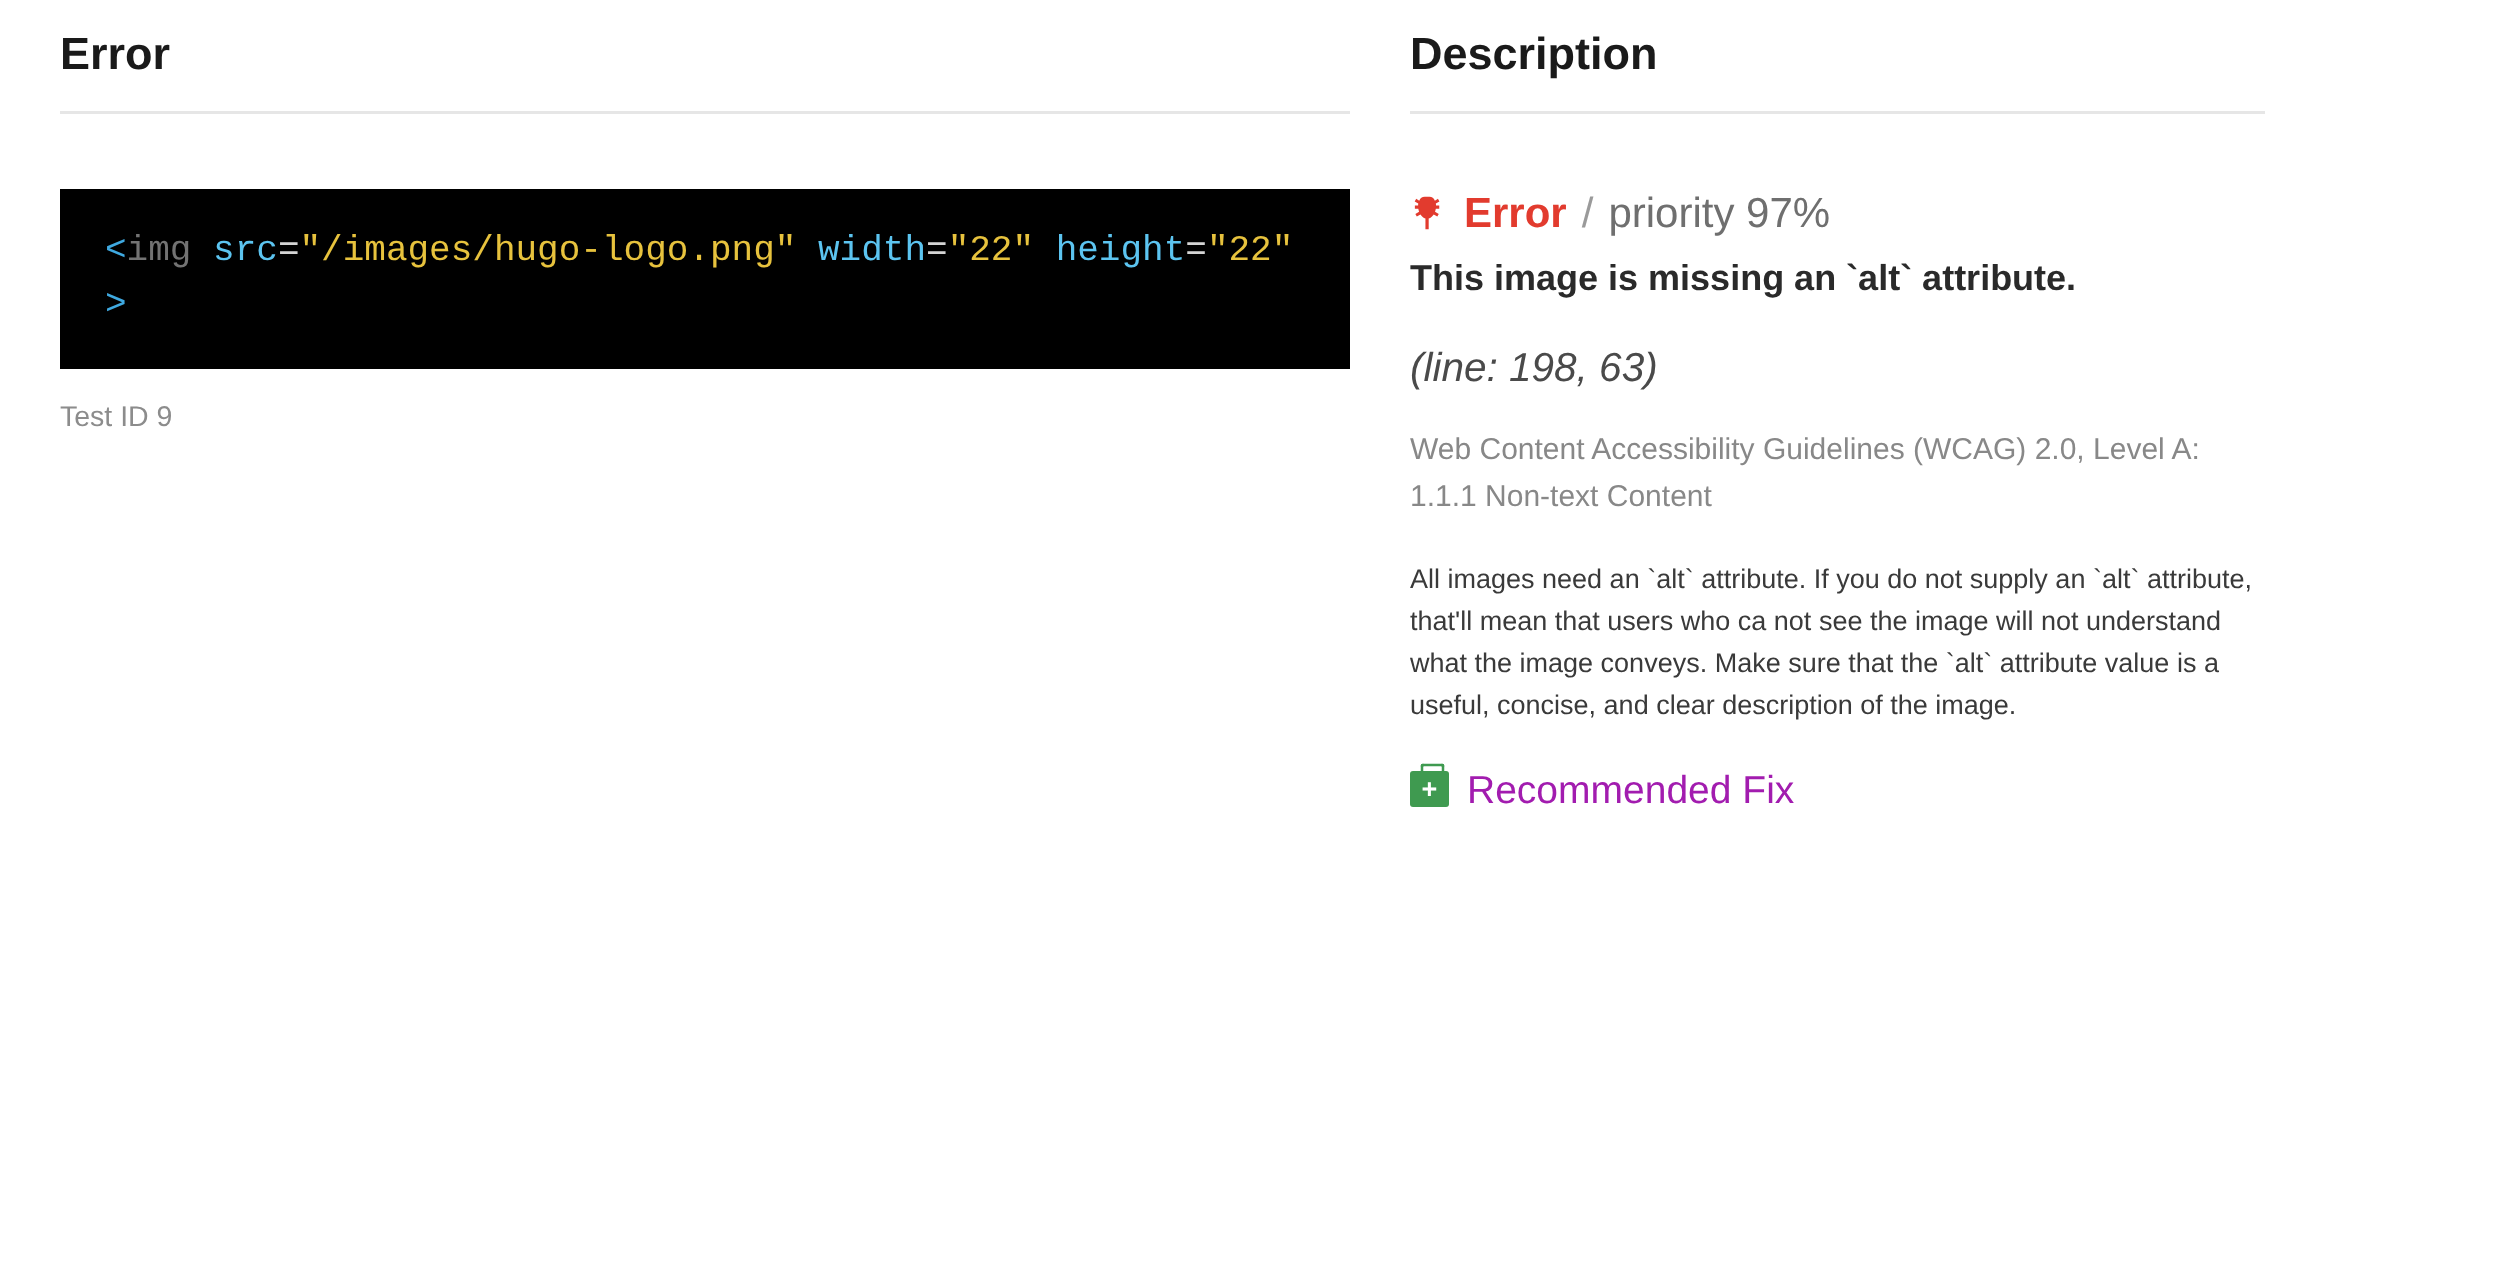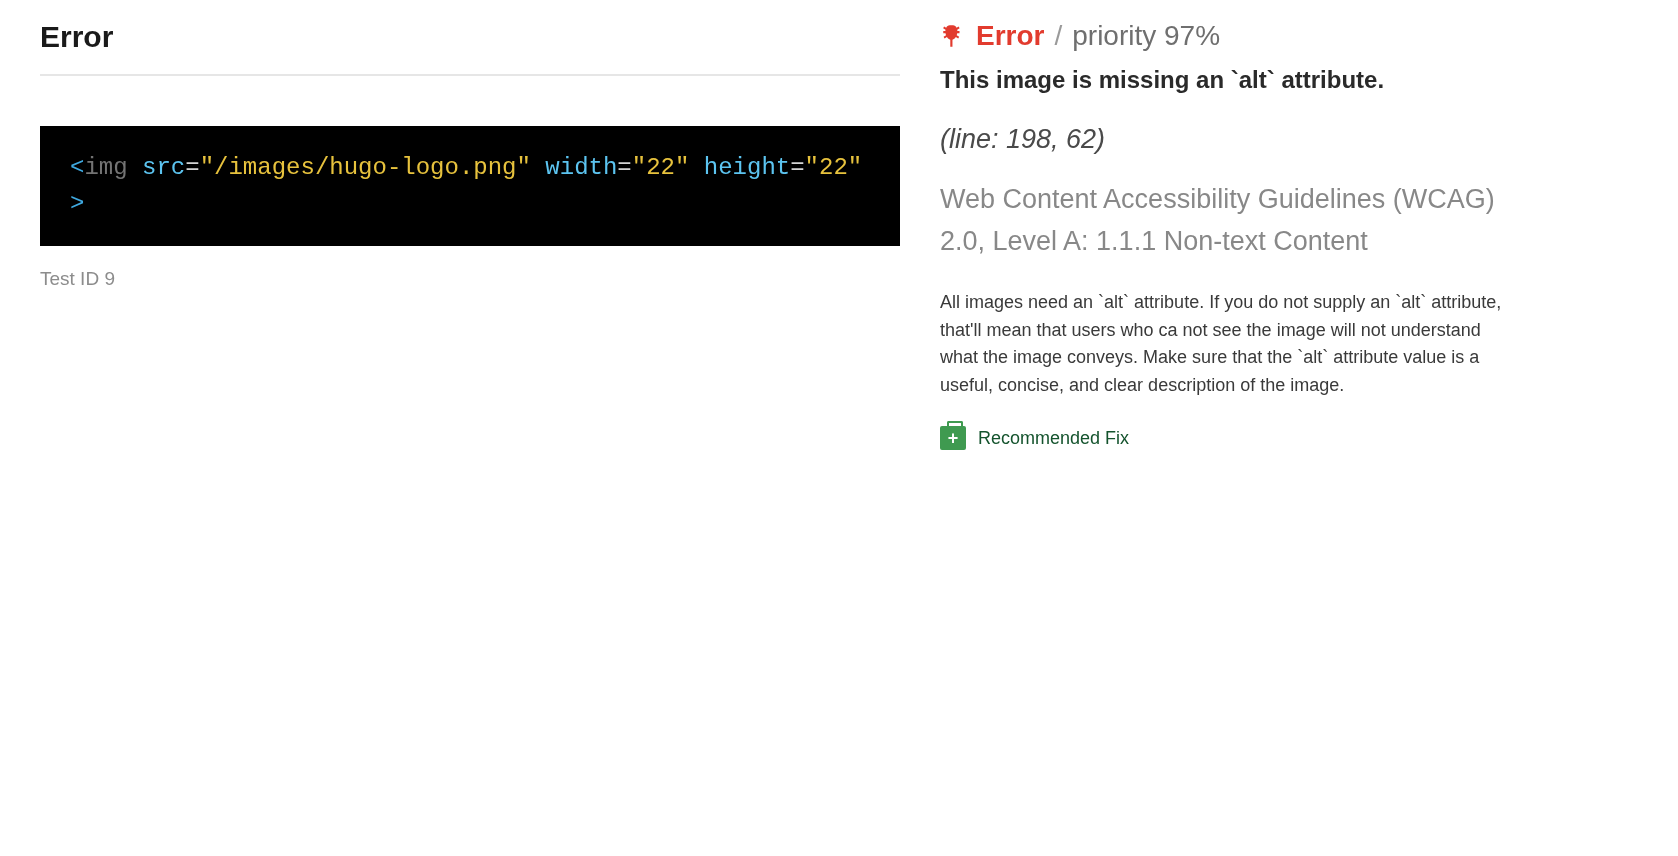--- a/index.html
+++ b/index.html
@@ -70,39 +70,39 @@
     line-height: 1.5;
     margin-bottom: 26px;
   }
   .line-info {
     font-style: italic;
     font-size: 27px;
     color: #4a4a4a;
     margin-bottom: 24px;
   }
   .wcag {
-    font-size: 27px;
+    font-size: 20px;
     color: #888;
     line-height: 1.55;
     margin-bottom: 26px;
   }
   .explain {
     font-size: 18px;
     color: #3a3a3a;
     line-height: 1.55;
     margin-bottom: 26px;
   }
   .fix-line {
     display: flex;
     align-items: center;
     gap: 12px;
   }
   .fix-link {
-    color: #14532d;
-    font-size: 18px;
+    color: #a21caf;
+    font-size: 26px;
     text-decoration: none;
     cursor: pointer;
   }
   .medkit {
     width: 26px;
     height: 24px;
     background: #3f9a50;
     position: relative;
     display: inline-block;
     border-radius: 2px;
@@ -135,35 +135,36 @@
 <div class="columns">
   <div class="col-left">
     <div class="col-header">Error</div>
 
     <div class="code-block"><span class="tok-angle">&lt;</span><span class="tok-tag">img</span><span> </span><span class="tok-attr">src</span><span class="tok-eq">=</span><span class="tok-str">"/images/hugo-logo.png"</span><span> </span><span class="tok-attr">width</span><span class="tok-eq">=</span><span class="tok-str">"22"</span><span> </span><span class="tok-attr">height</span><span class="tok-eq">=</span><span class="tok-str">"22"</span><span class="tok-angle"> &gt;</span></div>
 
     <div class="test-id">Test ID 9</div>
   </div>
 
   <div class="col-right">
+    <div class="col-header">Description</div>
 
     <div class="status-line">
       <span class="bug-icon">
         <svg width="26" height="26" viewBox="0 0 24 24" fill="currentColor">
           <path d="M12 2c1.5 0 2.8 1 3.3 2.4l1.9-1.1.9 1.6-2.2 1.3c.1.4.1.8.1 1.2h2v2h-2.1c-.1.7-.3 1.3-.5 1.9l2.3 1.3-.9 1.6-2.2-1.3c-.8 1.2-1.9 2.1-3.1 2.5V22h-2v-6.6c-1.2-.4-2.3-1.3-3.1-2.5l-2.2 1.3-.9-1.6 2.3-1.3c-.2-.6-.4-1.2-.5-1.9H3v-2h2c0-.4 0-.8.1-1.2L2.9 4.9l.9-1.6 1.9 1.1C6.2 3 7.5 2 9 2h3z"></path>
         </svg>
       </span>
       <span class="status-error">Error</span>
       <span class="status-sep">/</span>
       <span class="status-priority">priority 97%</span>
     </div>
 
     <div class="error-title">This image is missing an `alt` attribute.</div>
 
-    <div class="line-info">(line: 198, 62)</div>
+    <div class="line-info">(line: 198, 63)</div>
 
     <div class="wcag">Web Content Accessibility Guidelines (WCAG) 2.0, Level A: 1.1.1 Non-text Content</div>
 
     <div class="explain">All images need an `alt` attribute. If you do not supply an `alt` attribute, that'll mean that users who ca not see the image will not understand what the image conveys. Make sure that the `alt` attribute value is a useful, concise, and clear description of the image.</div>
 
     <div class="fix-line">
       <span class="medkit"></span>
       <a class="fix-link">Recommended Fix</a>
     </div>
   </div>

